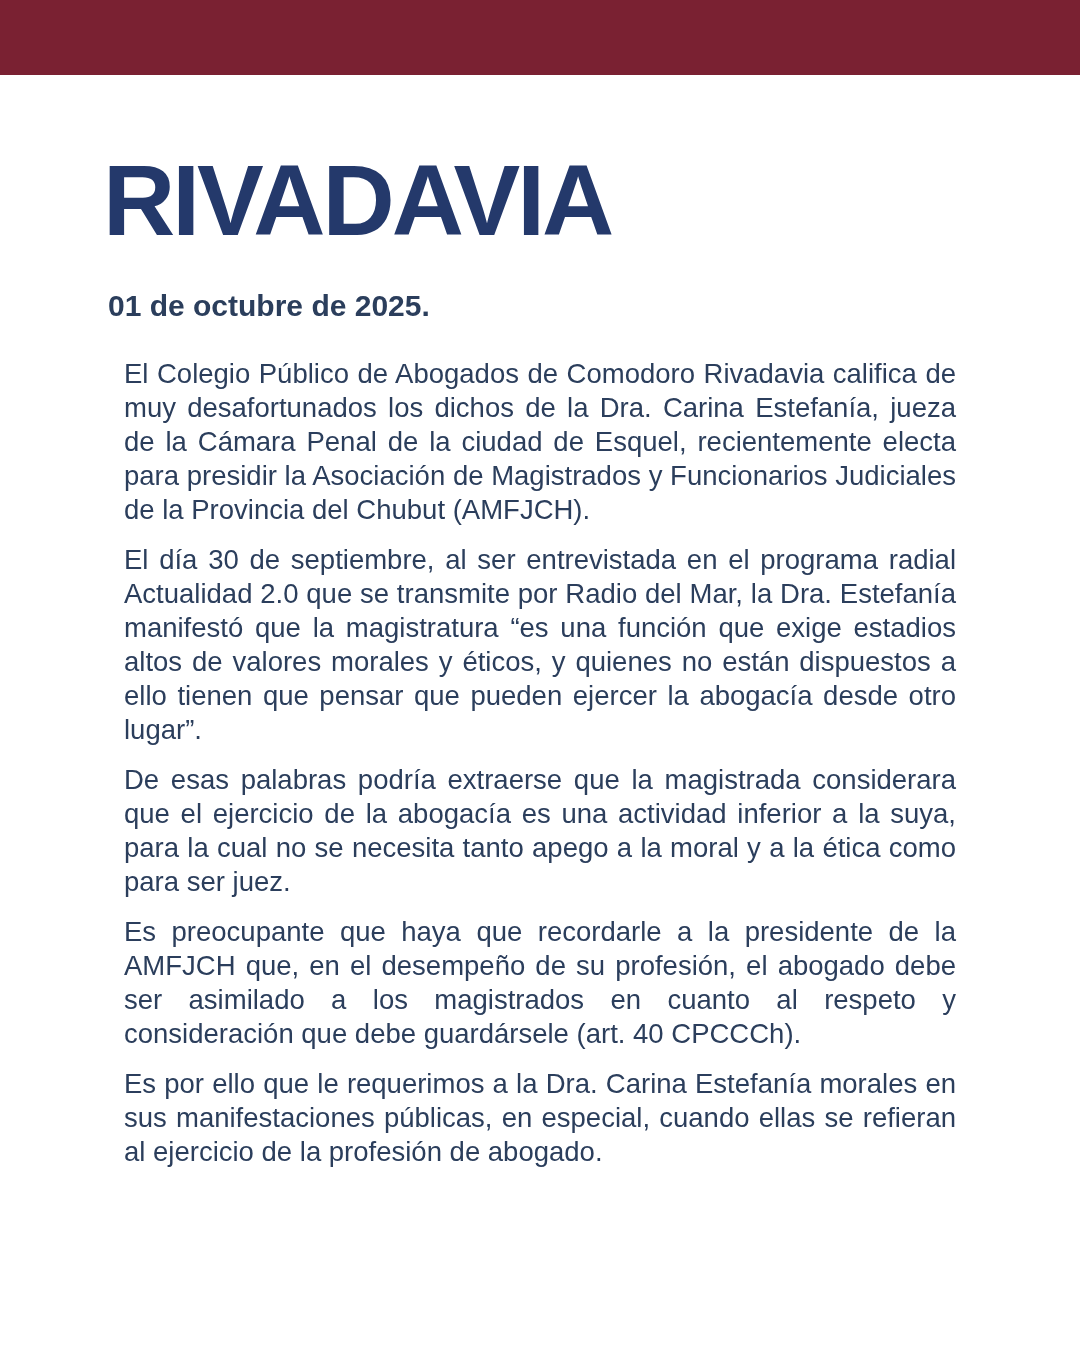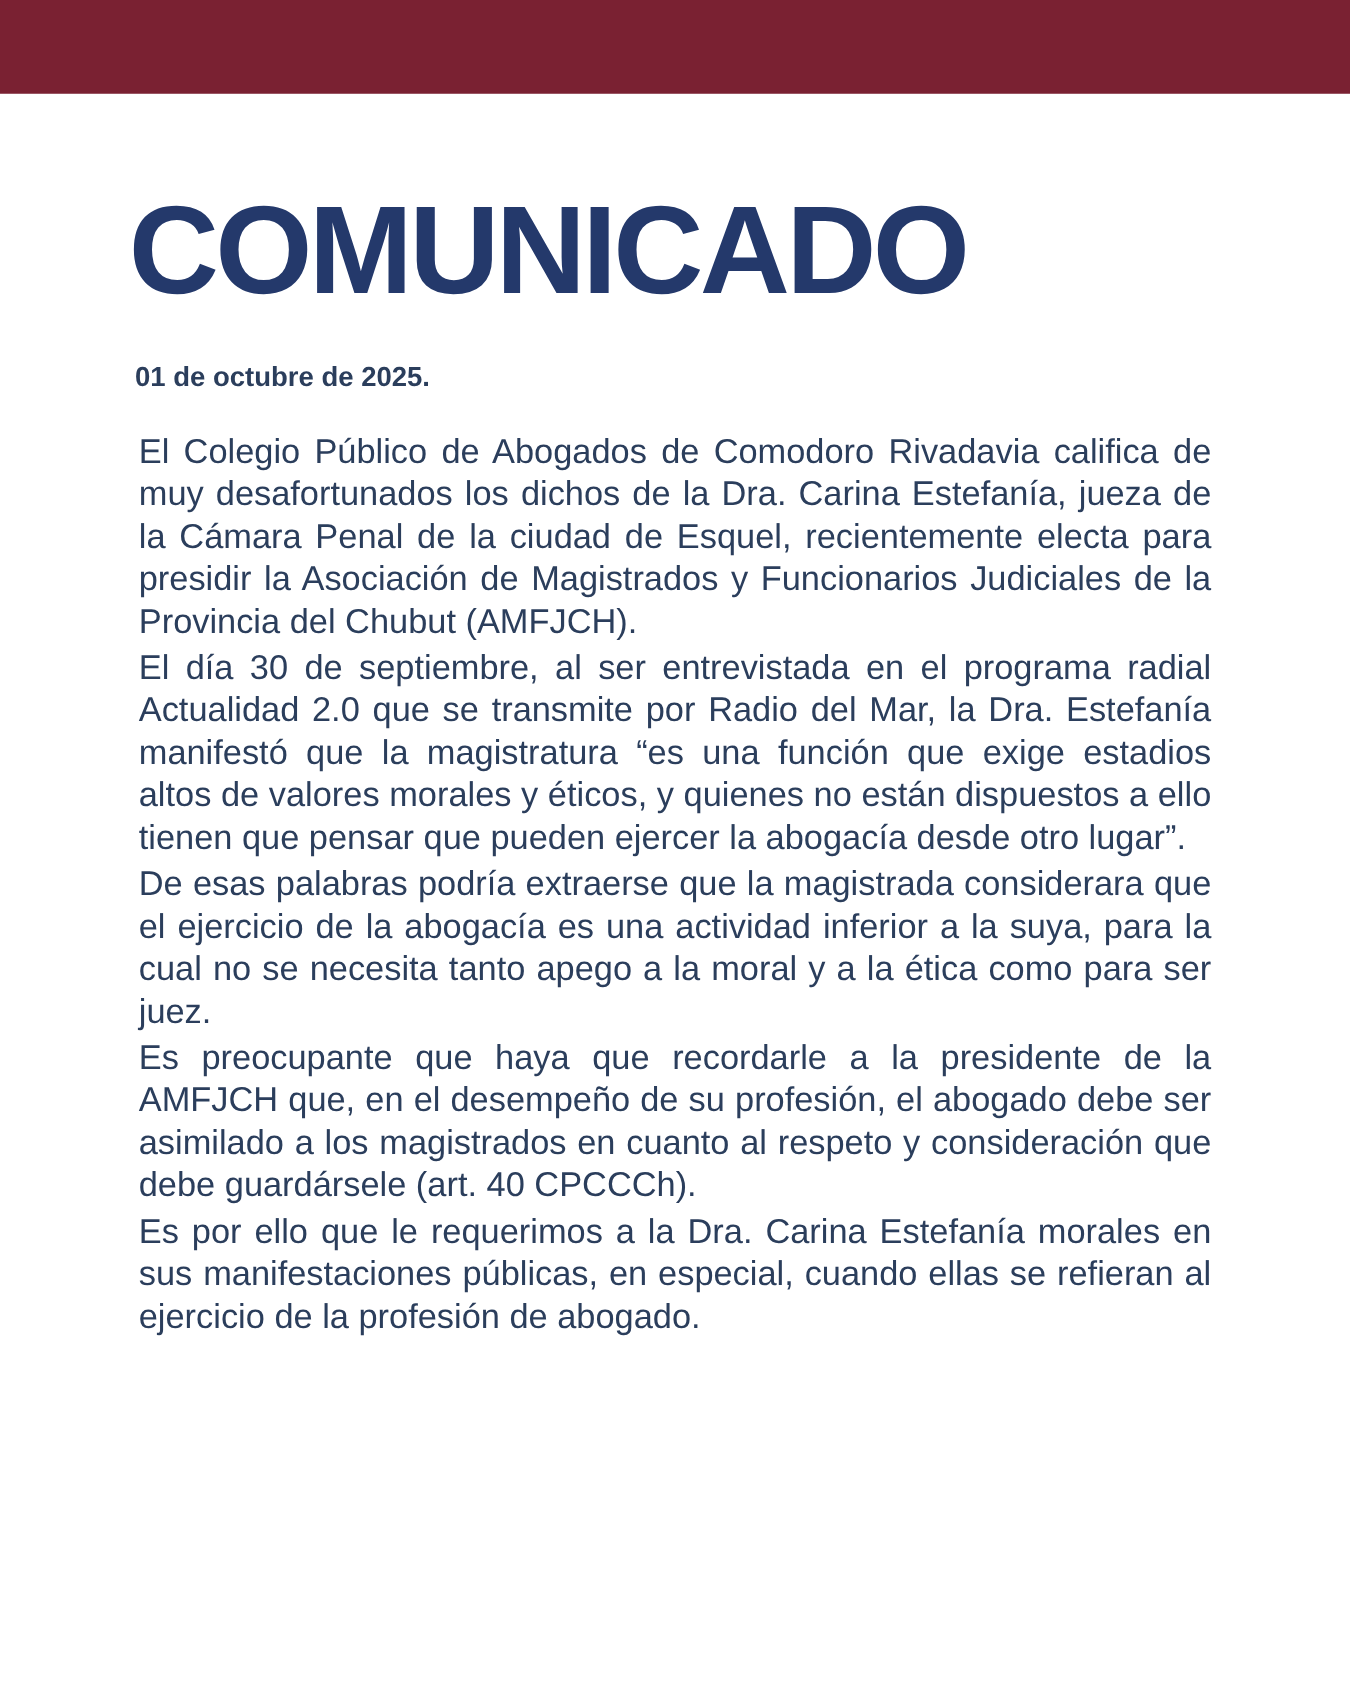--- a/index.html
+++ b/index.html
@@ -37,35 +37,35 @@
     font-size:100px;
     line-height:100px;
     font-weight:bold;
     letter-spacing:-3px;
     color:var(--title-blue);
     white-space:nowrap;
   }
   .date{
     position:absolute;
     left:108px; top:289px;
-    font-size:22px;
+    font-size:30px;
     font-weight:bold;
     color:var(--body-blue);
   }
   .body-text{
     position:absolute;
     left:108px; top:341px;
     width:864px;
     font-size:27.5px;
     line-height:34px;
     color:var(--body-blue);
     text-align:justify;
     text-justify:inter-word;
   }
-  .body-text p{margin:3px;}
+  .body-text p{margin:16px;}
   .footer{
     position:absolute;
     left:0; top:1185px;
     width:1080px; height:165px;
     background:var(--footer-bg);
   }
   .footer-curve{
     position:absolute;
     right:0; top:0;
     width:502px; height:165px;
@@ -90,21 +90,21 @@
     white-space:nowrap;
   }
 </style>
 </head>
 <body>
 
 <div class="page">
 
   <div class="topbar"></div>
 
-  <h1 class="title">COMUNICADO</h1>
+  <h1 class="title">RIVADAVIA</h1>
 
   <p class="date">01 de octubre de 2025.</p>
 
   <div class="body-text">
     <p>El Colegio Público de Abogados de Comodoro Rivadavia califica de muy desafortunados los dichos de la Dra. Carina Estefanía, jueza de la Cámara Penal de la ciudad de Esquel, recientemente electa para presidir la Asociación de Magistrados y Funcionarios Judiciales de la Provincia del Chubut (AMFJCH).</p>
     <p>El día 30 de septiembre, al ser entrevistada en el programa radial Actualidad 2.0 que se transmite por Radio del Mar, la Dra. Estefanía manifestó que la magistratura “es una función que exige estadios altos de valores morales y éticos, y quienes no están dispuestos a ello tienen que pensar que pueden ejercer la abogacía desde otro lugar”.</p>
     <p>De esas palabras podría extraerse que la magistrada considerara que el ejercicio de la abogacía es una actividad inferior a la suya, para la cual no se necesita tanto apego a la moral y a la ética como para ser juez.</p>
     <p>Es preocupante que haya que recordarle a la presidente de la AMFJCH que, en el desempeño de su profesión, el abogado debe ser asimilado a los magistrados en cuanto al respeto y consideración que debe guardársele (art. 40 CPCCCh).</p>
     <p>Es por ello que le requerimos a la Dra. Carina Estefanía morales en sus manifestaciones públicas, en especial, cuando ellas se refieran al ejercicio de la profesión de abogado.</p>
   </div>

